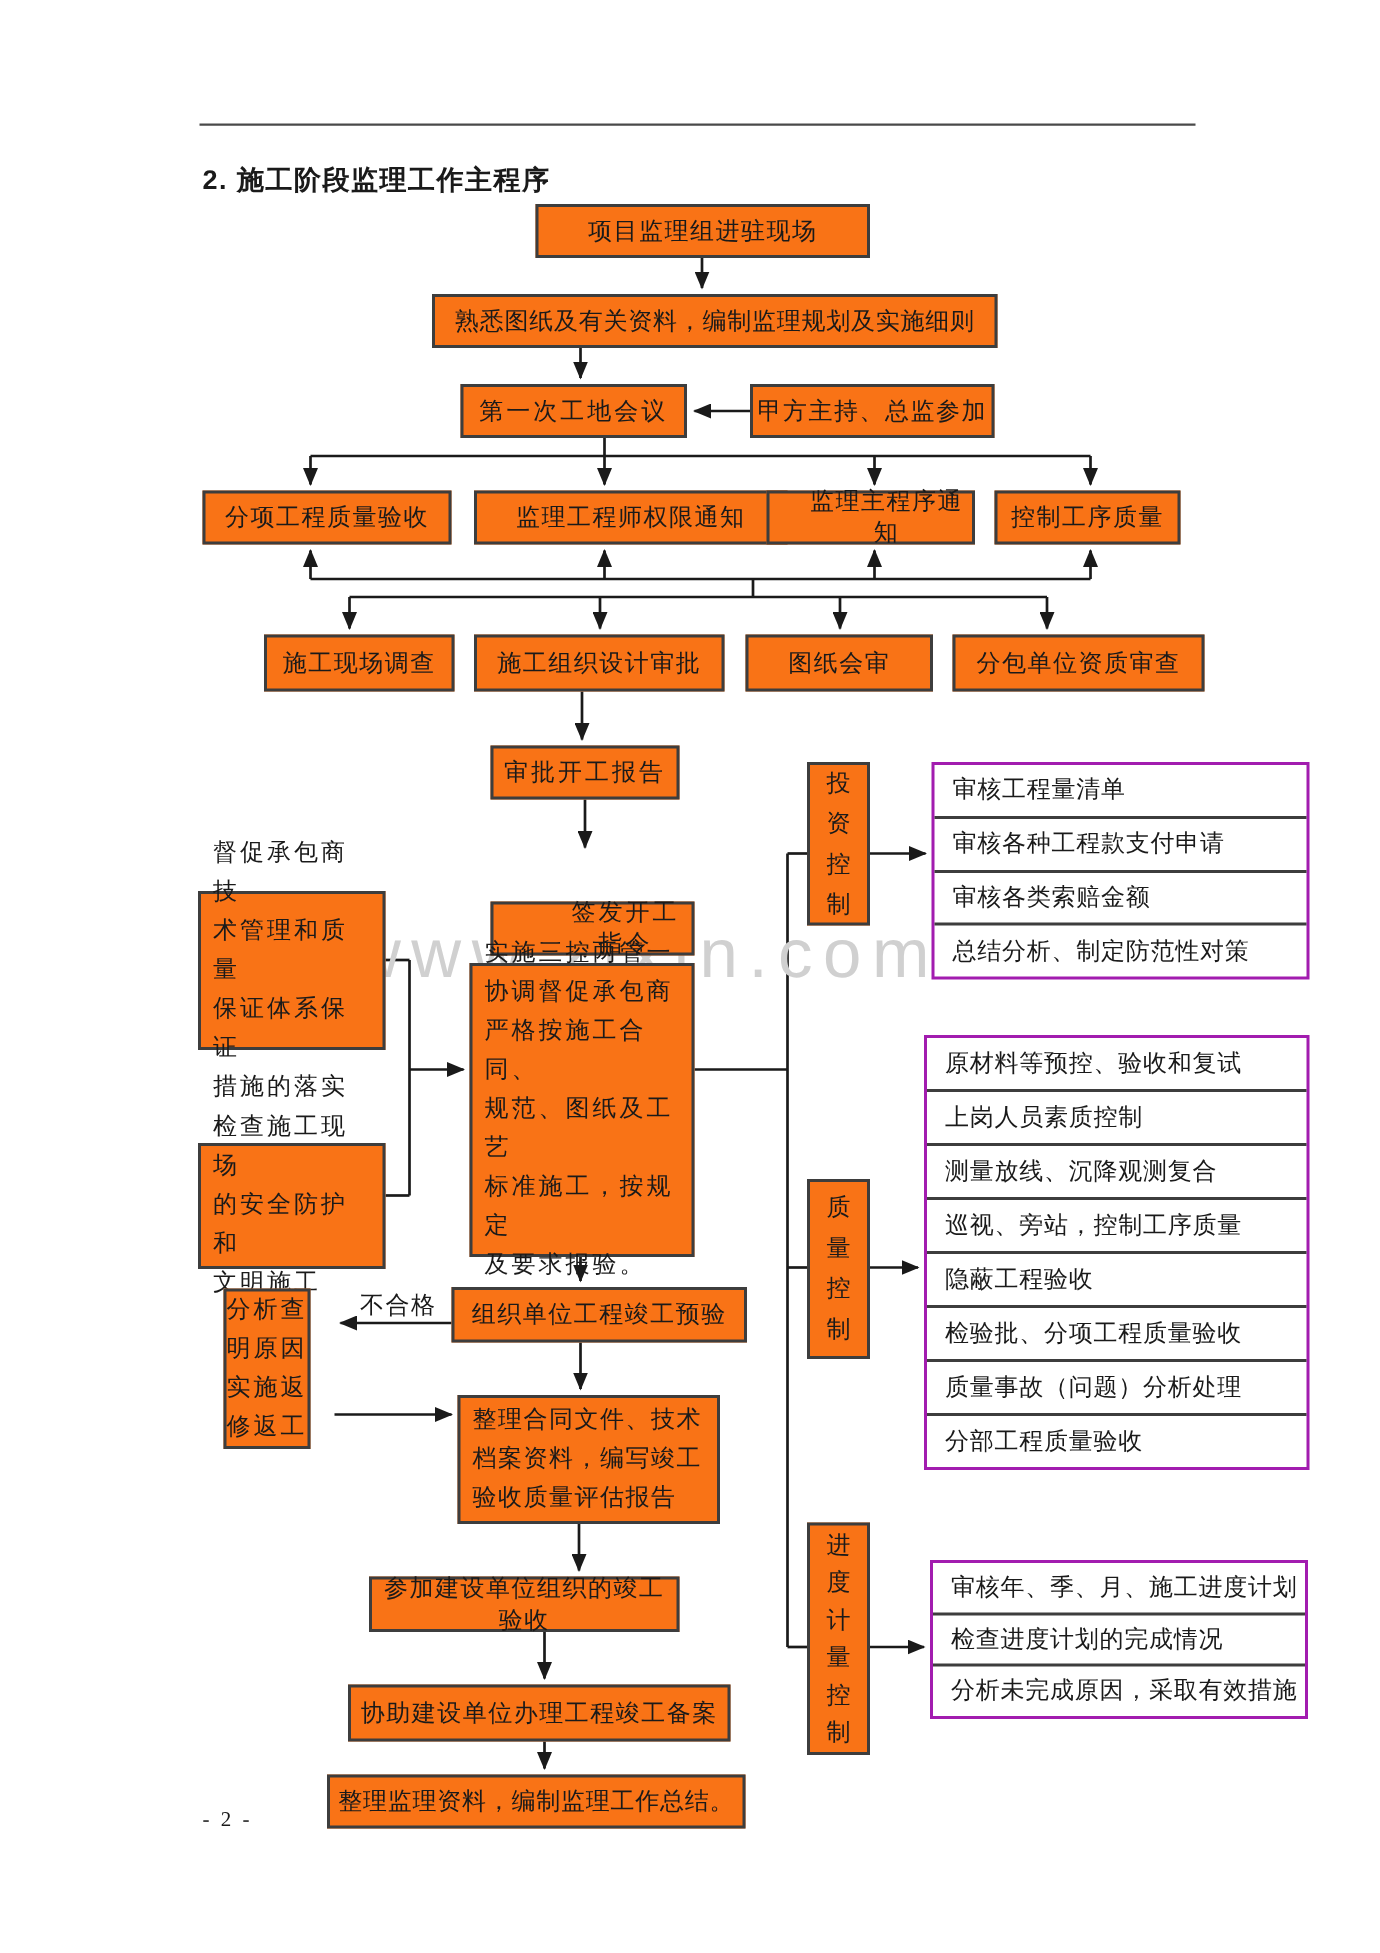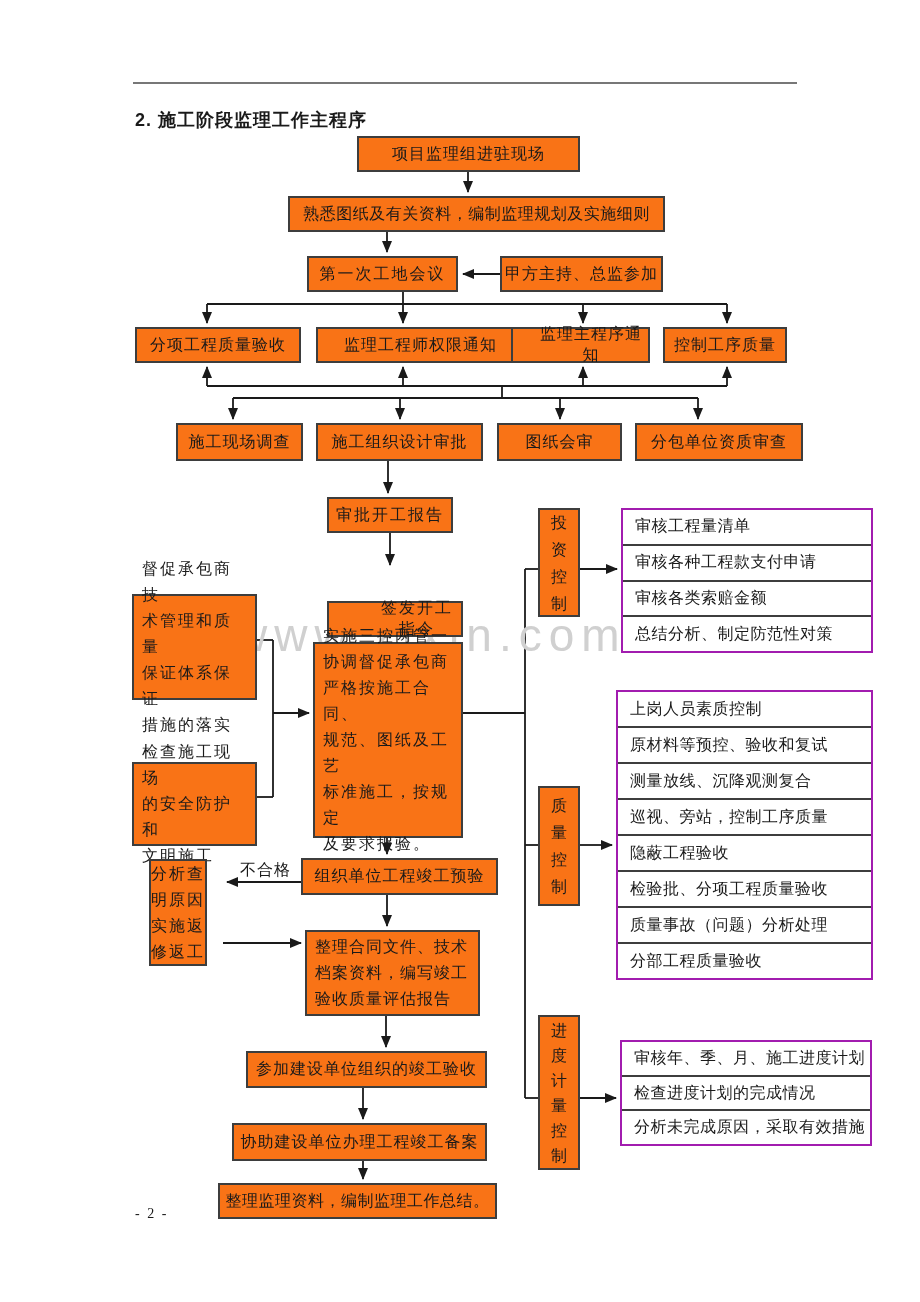--- a/index.html
+++ b/index.html
@@ -144,21 +144,21 @@
 
   <div class="box" style="left:301px; top:858px; width:197px; height:37px;">组织单位工程竣工预验</div>
   <div class="floatlabel" style="left:240px; top:860px;">不合格</div>
   <div class="box pre" style="left:149px; top:859px; width:58px; height:107px; line-height:26px; letter-spacing:2px;">分析查
 明原因
 实施返
 修返工</div>
   <div class="box ml pre" style="left:305px; top:930px; width:175px; height:86px; letter-spacing:1px;">整理合同文件、技术
 档案资料，编写竣工
 验收质量评估报告</div>
-  <div class="box" style="left:246px; top:1051px; width:241px; height:37px;">参加建设单位组织的竣工验收</div>
+  <div class="box" style="left:246px; top:1051px; width:207px; height:37px;">参加建设单位组织的竣工验收</div>
   <div class="box" style="left:232px; top:1123px; width:255px; height:38px;">协助建设单位办理工程竣工备案</div>
   <div class="box" style="left:218px; top:1183px; width:279px; height:36px; letter-spacing:0.5px;">整理监理资料，编制监理工作总结。</div>
 
   <div class="box vlabel" style="left:538px; top:508px; width:42px; height:109px;">
     <span>投资控制</span>
   </div>
   <div class="box vlabel" style="left:538px; top:786px; width:42px; height:120px;">
     <span>质量控制</span>
   </div>
   <div class="box vlabel vlabel6" style="left:538px; top:1015px; width:42px; height:155px;">
@@ -166,22 +166,22 @@
   </div>
 
   <div class="list" style="left:621px; top:508px; width:252px; height:145px;">
     <div class="cell">审核工程量清单</div>
     <div class="cell">审核各种工程款支付申请</div>
     <div class="cell">审核各类索赔金额</div>
     <div class="cell">总结分析、制定防范性对策</div>
   </div>
 
   <div class="list" style="left:616px; top:690px; width:257px; height:290px;">
+    <div class="cell">原材料等预控、验收和复试</div>
     <div class="cell">上岗人员素质控制</div>
-    <div class="cell">原材料等预控、验收和复试</div>
     <div class="cell">测量放线、沉降观测复合</div>
     <div class="cell">巡视、旁站，控制工序质量</div>
     <div class="cell">隐蔽工程验收</div>
     <div class="cell">检验批、分项工程质量验收</div>
     <div class="cell">质量事故（问题）分析处理</div>
     <div class="cell">分部工程质量验收</div>
   </div>
 
   <div class="list" style="left:620px; top:1040px; width:252px; height:106px;">
     <div class="cell">审核年、季、月、施工进度计划</div>

